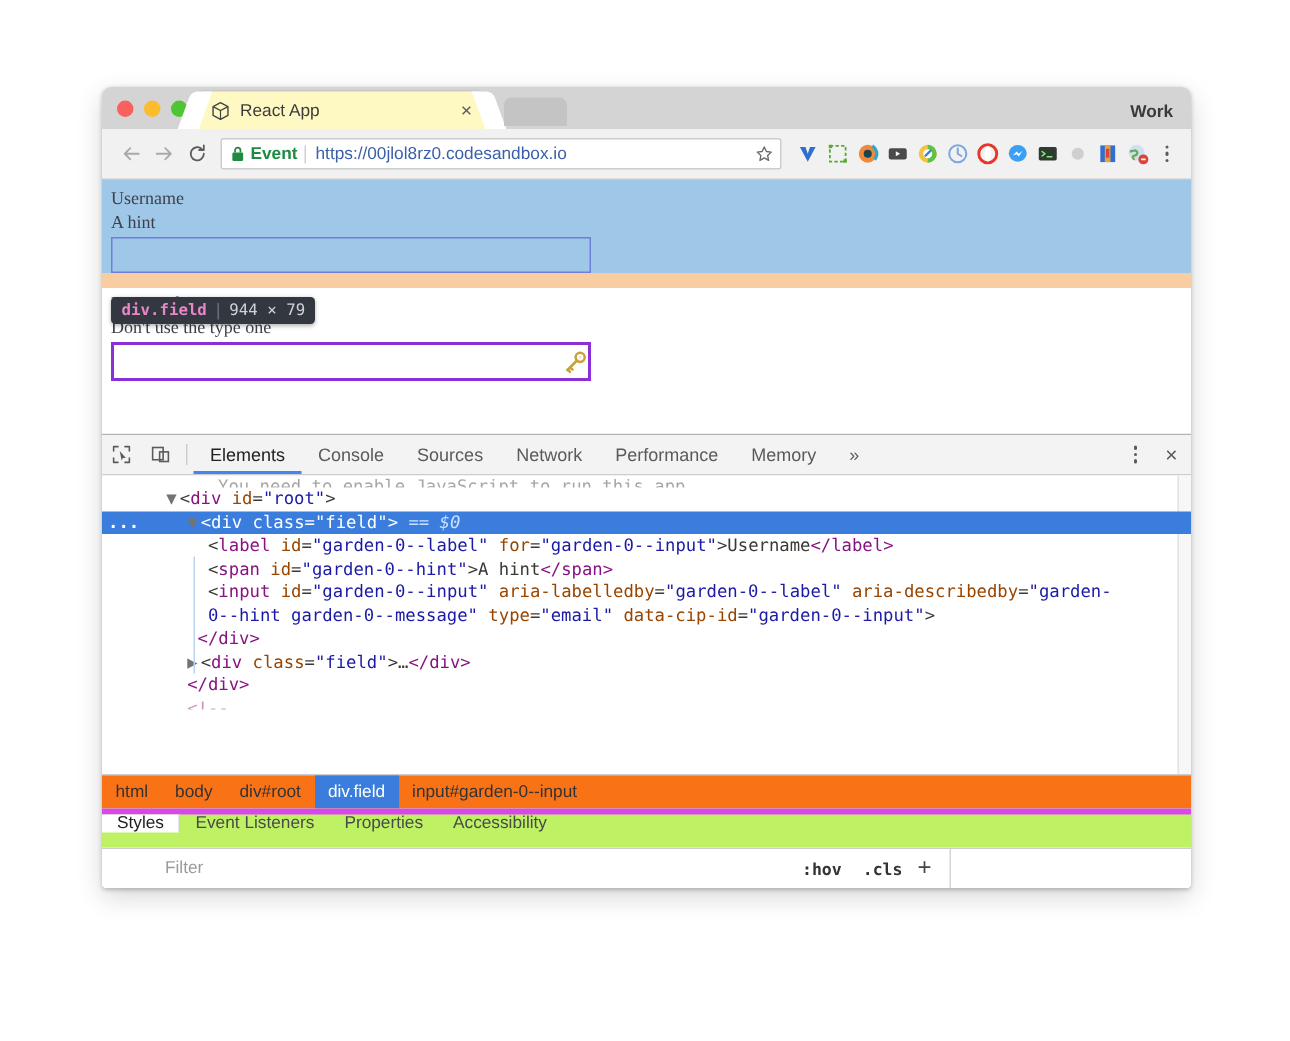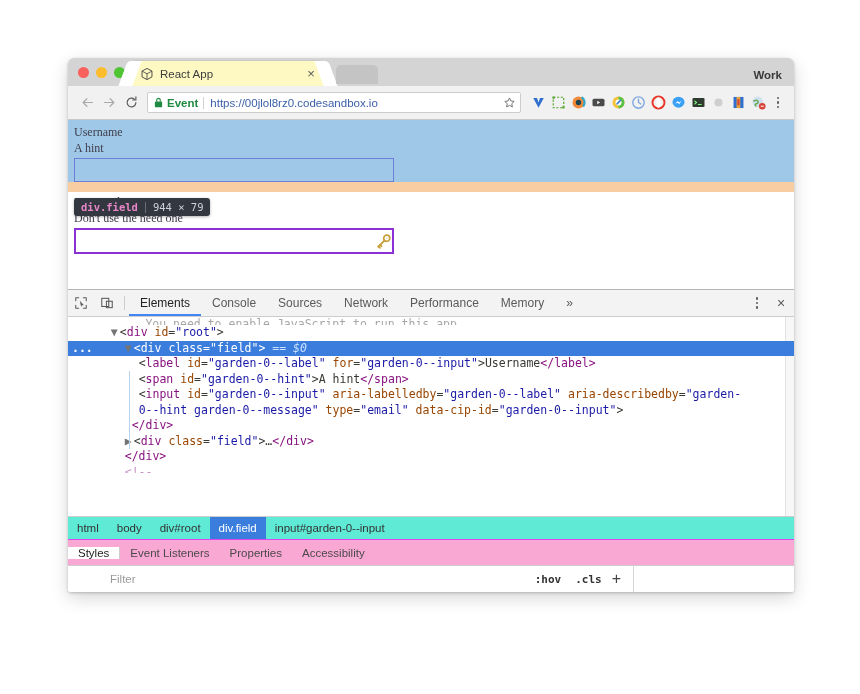--- a/index.html
+++ b/index.html
@@ -218,35 +218,35 @@
     position: absolute; width: 1px; background: #b7d3ee;
   }
   .dom-scrollbar {
     position: absolute; right: 0; top: 0; bottom: 0; width: 9px;
     background: #f7f7f7; border-left: 1px solid #e2e2e2;
   }
 
   
   .crumbs {
     height: 23px; flex: none;
-    background: #5eead4; border-top: 1px solid #cdcdcd;
+    background: #f97316; border-top: 1px solid #cdcdcd;
     display: flex; align-items: stretch;
     font-size: 11.5px;
   }
   .crumb {
     display: flex; align-items: center; padding: 0 9px;
     color: #333;
   }
   .crumb.active { background: #3b7ddd; color: #fff; }
 
   
   .stylesbar {
     height: 26px; flex: none;
-    background: #f9a8d4; border-top: 1px solid #d946ef;
-    display: flex; align-items: center;
+    background: #bef264; border-top: 4px solid #d946ef;
+    display: flex; align-items: flex-start;
     font-size: 11.5px;
   }
   .stab { display: flex; align-items: center; padding: 0 10px; color: #4a4a4a; white-space: nowrap; }
   .stab.active { background: #fff; color: #222; border-right: 1px solid #cdcdcd; }
   .filterbar {
     height: 27px; flex: none;
     background: #fff; border-top: 1px solid #cdcdcd;
     display: flex; align-items: center;
     font-size: 11.5px;
     padding-left: 33px;
@@ -414,21 +414,21 @@
 
     <div class="viewport">
       <div class="hl-content"></div>
       <div class="hl-padding"></div>
 
       <div class="fld-label" style="left:6px; top:5px;">Username</div>
       <div class="fld-hint" style="left:6px; top:21px;">A hint</div>
       <div class="fld-input" style="left:6px; top:38px; width:320px; height:24px;"></div>
 
       <div class="fld-label" style="left:6px; top:75px;">Password</div>
-      <div class="fld-hint" style="left:6px; top:91px;">Don't use the need one</div>
+      <div class="fld-hint" style="left:6px; top:91px;">Don't use the type one</div>
       <div class="fld-input2" style="left:6px; top:108px; width:320px; height:26px;"></div>
       <span class="keyicon" style="left:307px; top:113px;">
         <svg width="17" height="17" viewBox="0 0 24 24">
           <circle cx="16.6" cy="7.4" r="4.3" fill="none" stroke="#c9a13c" stroke-width="2.4"></circle>
           <circle cx="16.6" cy="7.4" r="1.2" fill="#efe0b0"></circle>
           <path d="M13.6 10.4 4.6 19.4" stroke="#c9a13c" stroke-width="2.6" stroke-linecap="round"></path>
           <path d="M7.2 16.8l2.2 2.2M5 19l2 2" stroke="#c9a13c" stroke-width="2.4" stroke-linecap="round"></path>
         </svg>
       </span>
 

